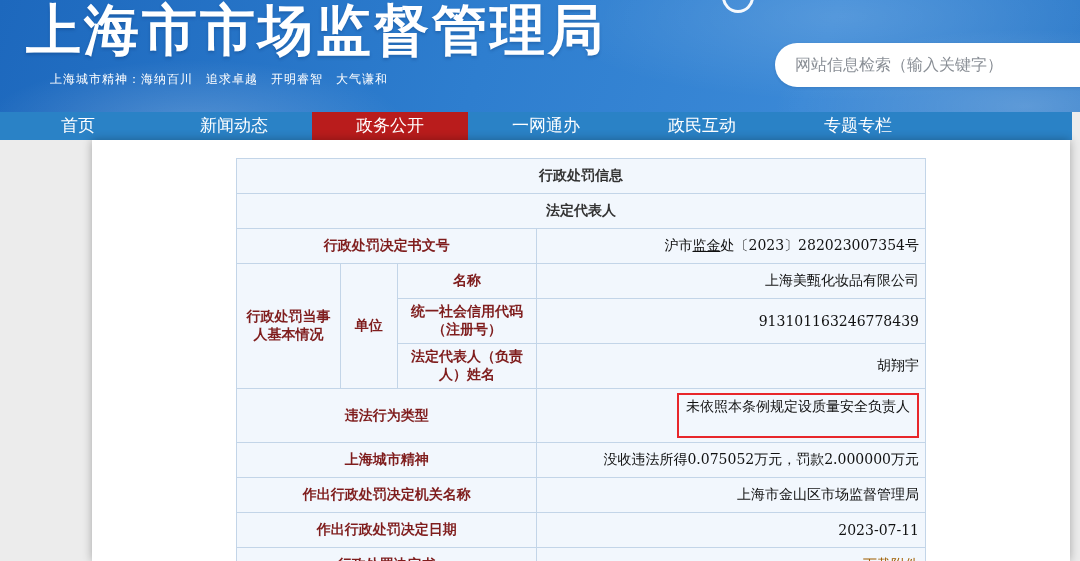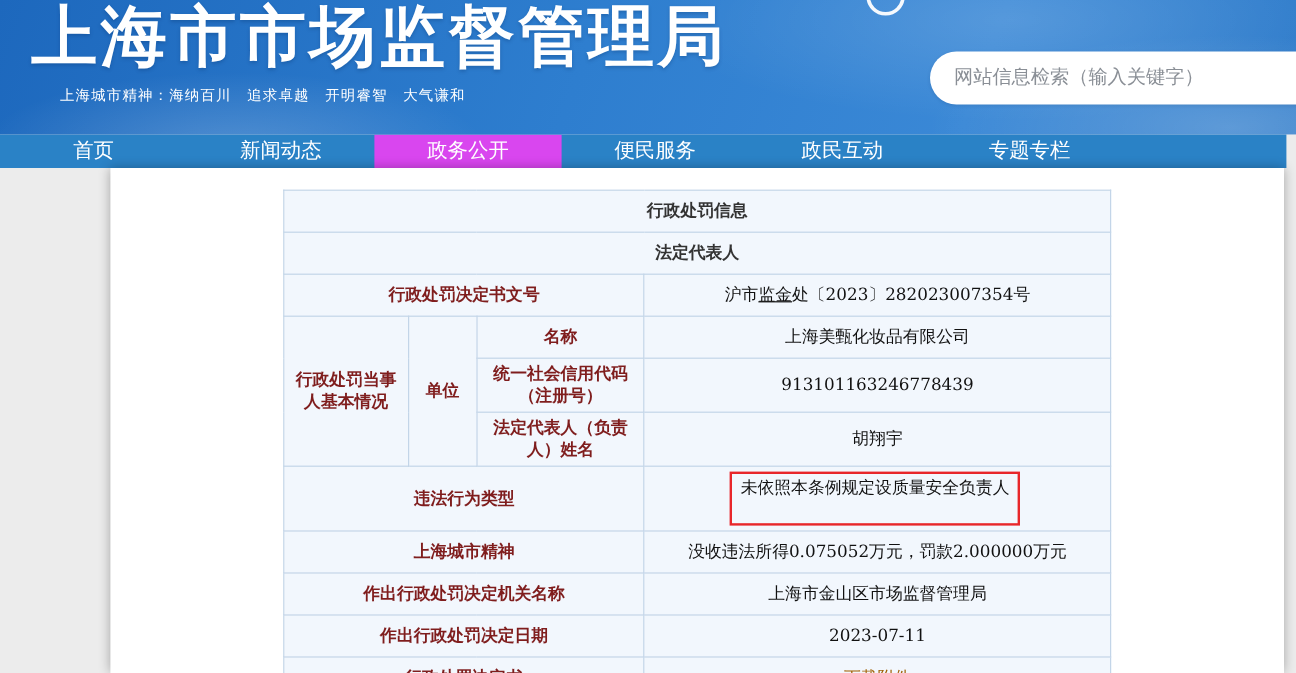--- a/index.html
+++ b/index.html
@@ -39,40 +39,40 @@
   .search-pill input::placeholder { color:#8a8f96; }
 
   
   .nav-bar {
     width:1072px; height:28px; background:#2a82c6; display:flex; overflow:hidden;
   }
   .nav-tab {
     flex:0 0 156px; height:28px; line-height:28px; text-align:center;
     color:#fff; font-size:17px; cursor:pointer; white-space:nowrap;
   }
-  .nav-tab.active { background:#d946ef; }
+  .nav-tab.active { background:#b91c1c; }
 
   
   .page-body { position:relative; width:988px; height:421px; background:#ececec; }
   .panel {
     position:absolute; left:92px; top:0; width:978px; height:421px;
     background:#fff; box-shadow:0 0 9px rgba(0,0,0,.30);
   }
 
   
   table.penalty {
     width:690px; margin:18px auto 0 auto; border-collapse:collapse;
     font-family:"DejaVu Serif", serif; font-size:14px; color:#222;
   }
   table.penalty td {
     border:1px solid #c3d5e8; background:#f2f7fd; padding:4px 6px; height:35px;
   }
   td.thead { font-weight:bold; text-align:center; color:#333; height:33px; }
   td.lbl   { font-weight:bold; text-align:center; color:#7f1d1d; }
-  td.val   { text-align:center; padding-left:10px; color:#111; }
+  td.val   { text-align:right; padding-left:10px; color:#111; }
   .u-mark  { text-decoration:underline; }
   .red-box {
     display:inline-block; border:2px solid #e8262a; padding:3px 7px 20px 7px; margin-left:-4px;
   }
   a.attach-link { color:#a16207; text-decoration:underline; cursor:pointer; }
 </style>
 </head>
 <body>
 
 <div class="site-header">
@@ -81,21 +81,21 @@
   <div class="deco-ring"></div>
   <div class="search-pill">
     <input type="text" placeholder="网站信息检索（输入关键字）" style="">
   </div>
 </div>
 
 <div class="nav-bar">
   <div class="nav-tab">首页</div>
   <div class="nav-tab">新闻动态</div>
   <div class="nav-tab active">政务公开</div>
-  <div class="nav-tab">便民服务</div>
+  <div class="nav-tab">一网通办</div>
   <div class="nav-tab">政民互动</div>
   <div class="nav-tab">专题专栏</div>
 </div>
 
 <div class="page-body">
   <div class="panel">
 
     <table class="penalty">
       <colgroup>
           <col style="width:104px">

